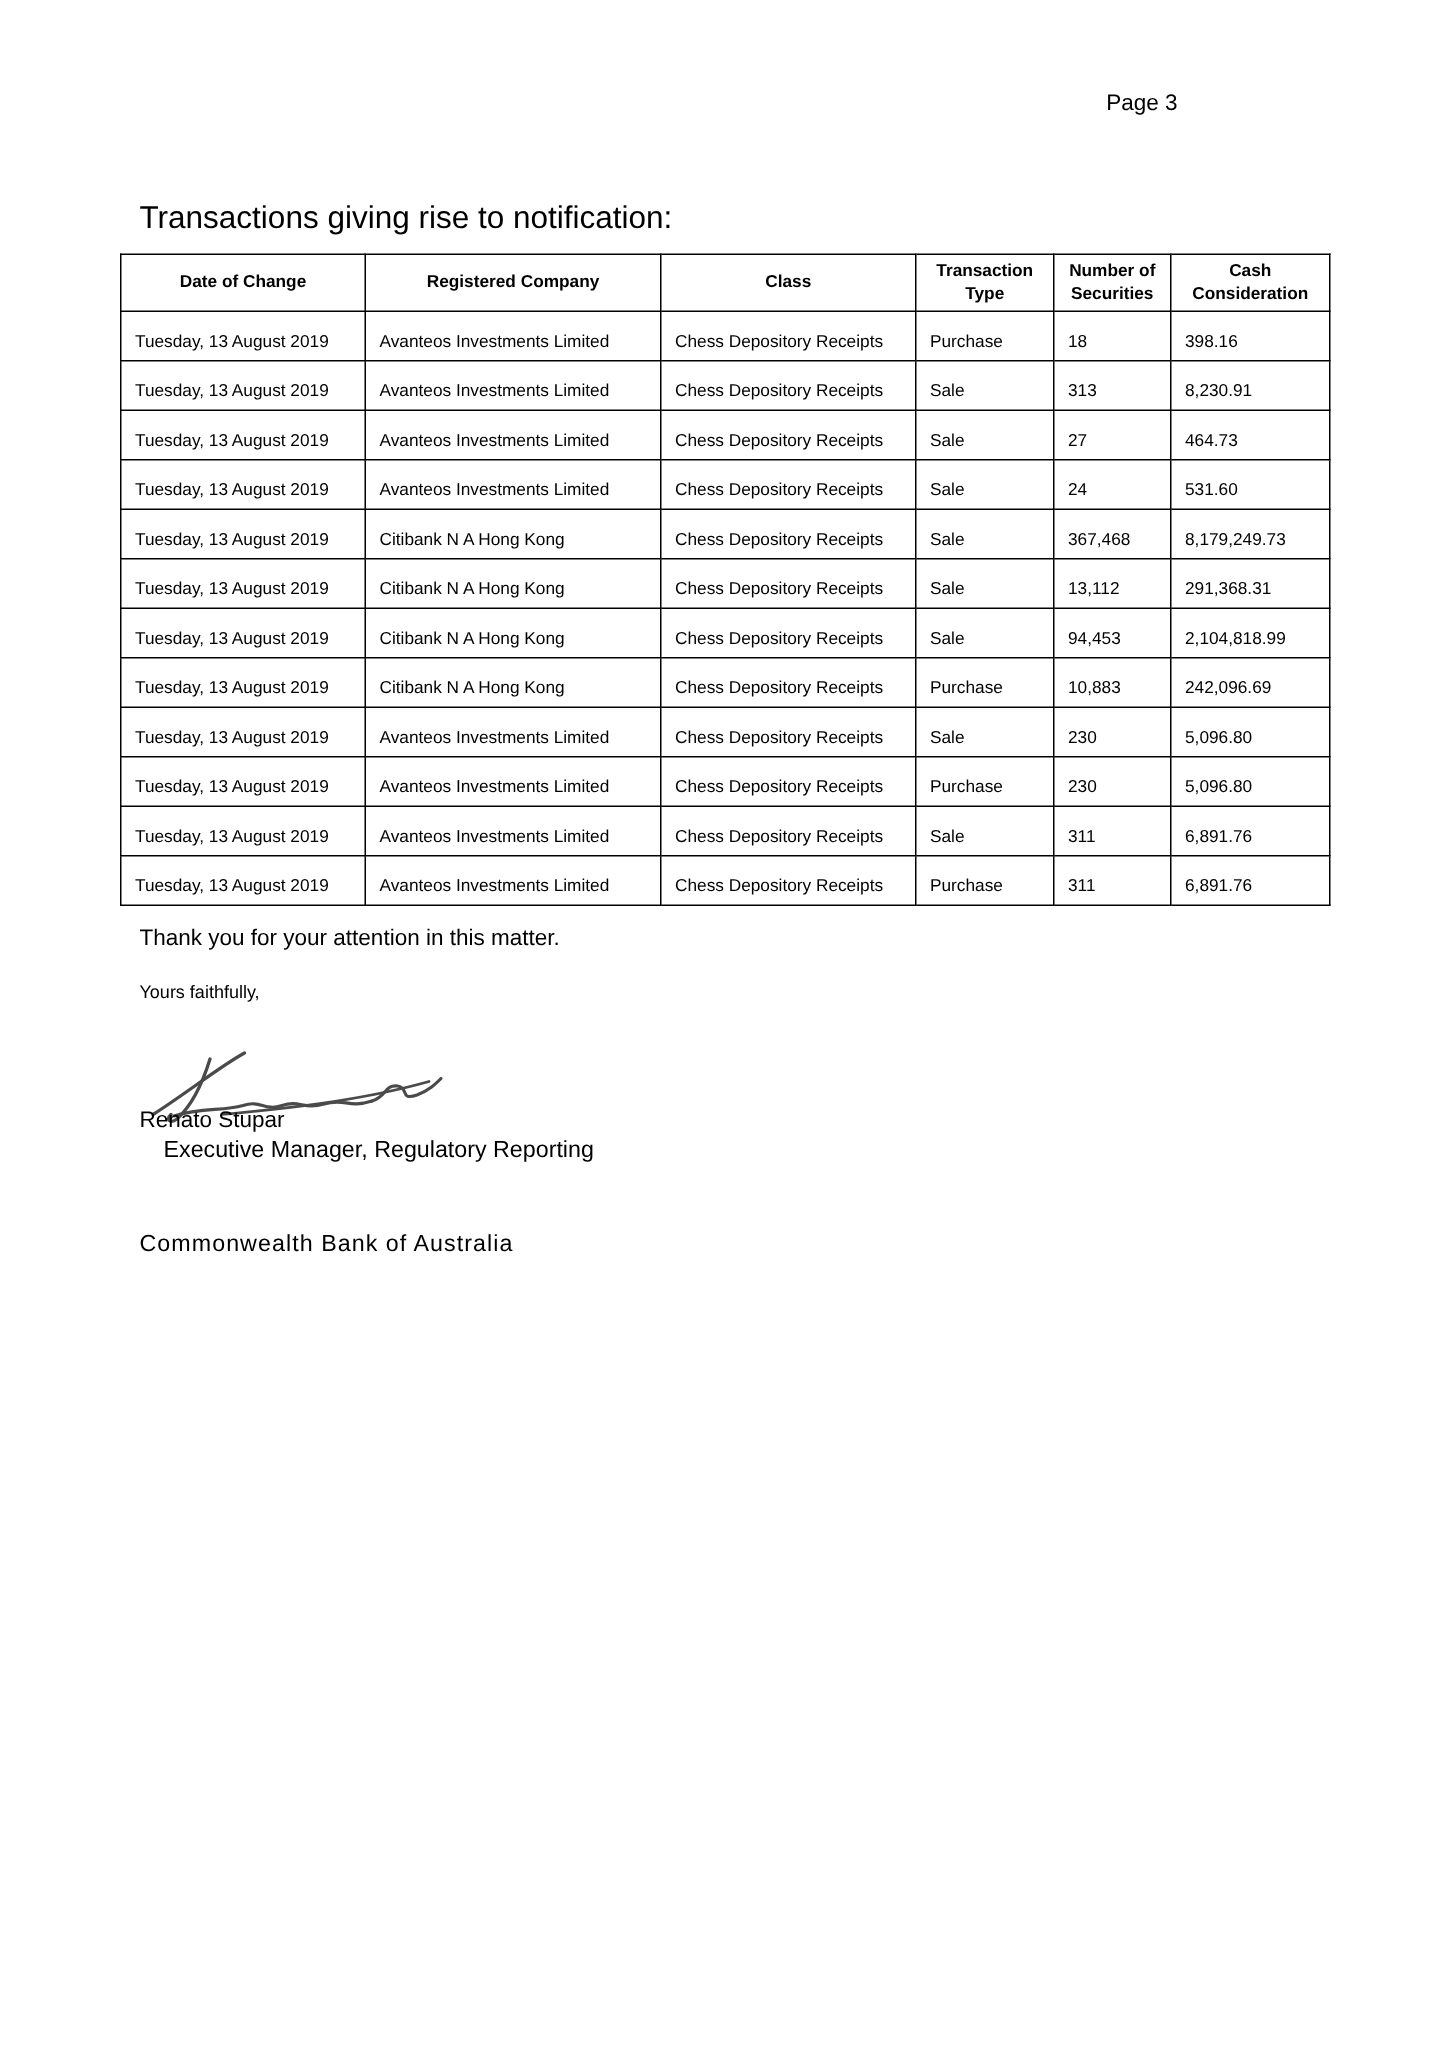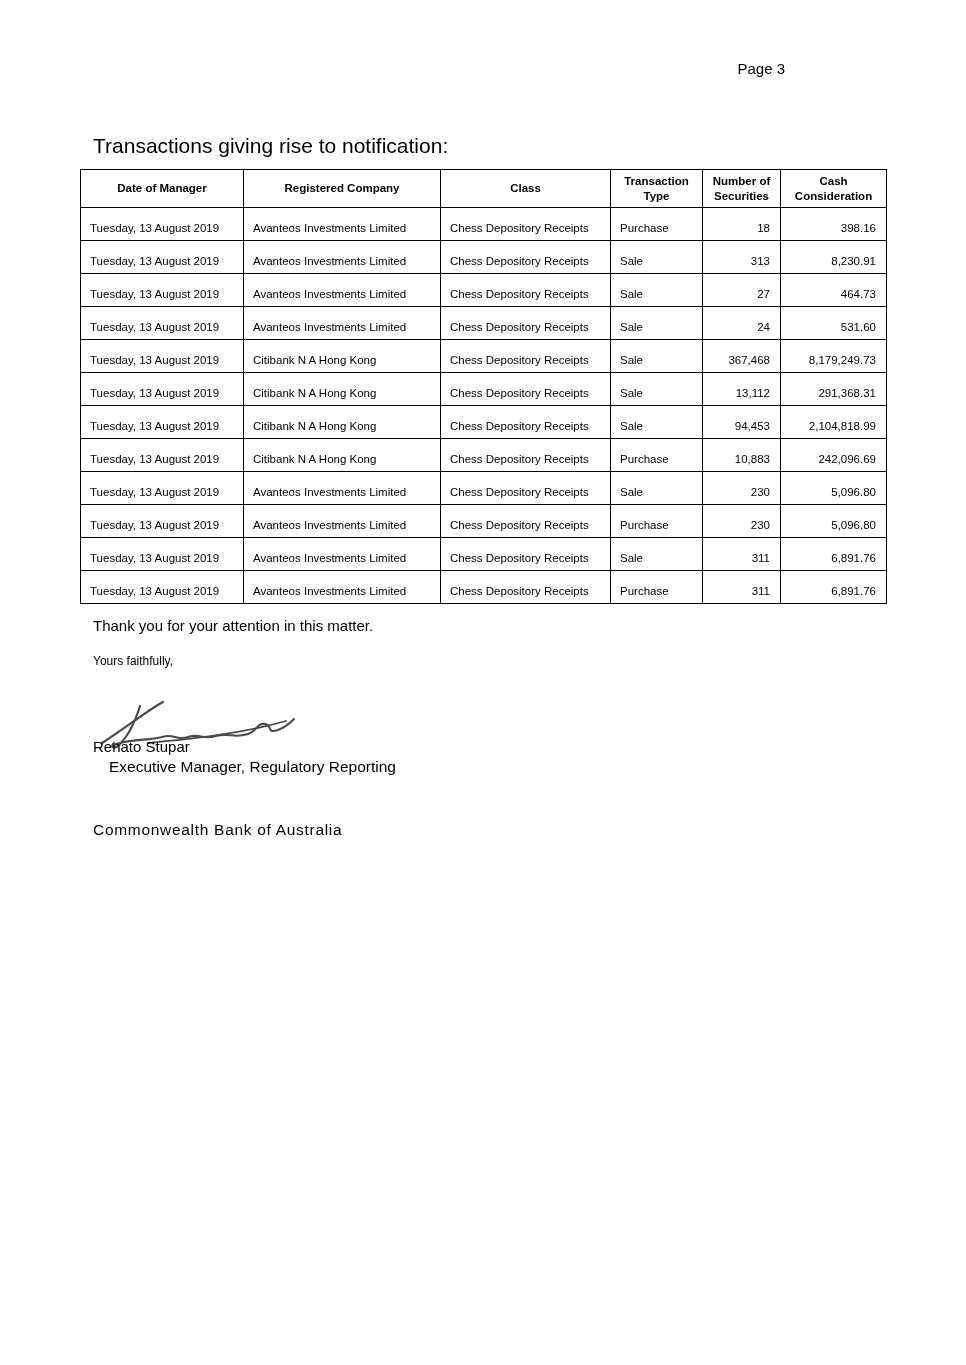--- a/index.html
+++ b/index.html
@@ -49,21 +49,21 @@
     white-space:normal;
     line-height:1.25;
   }
   table.txn td {
     height:33px;
     vertical-align:bottom;
     padding:0 6px 6px 9px;
     text-align:left;
   }
   table.txn td.num {
-    text-align:right;
+    text-align:left;
     padding-right:10px;
     margin-left:29px;
   }
   .closing-thanks {
     position:absolute;
     top:617px;
     left:93px;
     font-size:15px;
   }
   .closing-valediction {
@@ -114,21 +114,21 @@
     <colgroup>
       <col style="width:163px">
       <col style="width:197px">
       <col style="width:170px">
       <col style="width:92px">
       <col style="width:78px">
       <col style="width:106px">
     </colgroup>
     <thead>
       <tr>
-        <th>Date of Manager</th>
+        <th>Date of Change</th>
         <th>Registered Company</th>
         <th>Class</th>
         <th>Transaction Type</th>
         <th>Number of Securities</th>
         <th>Cash Consideration</th>
       </tr>
     </thead>
     <tbody>
         <tr>
           <td>Tuesday, 13 August 2019</td>

